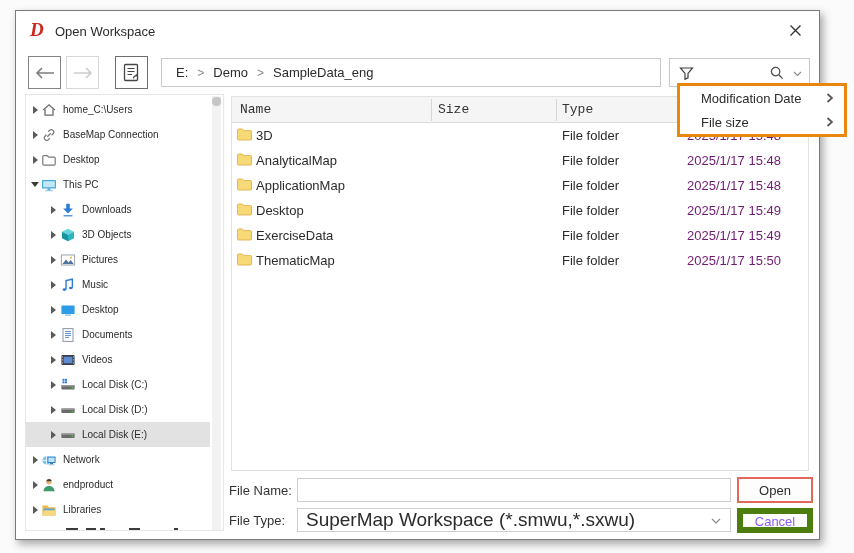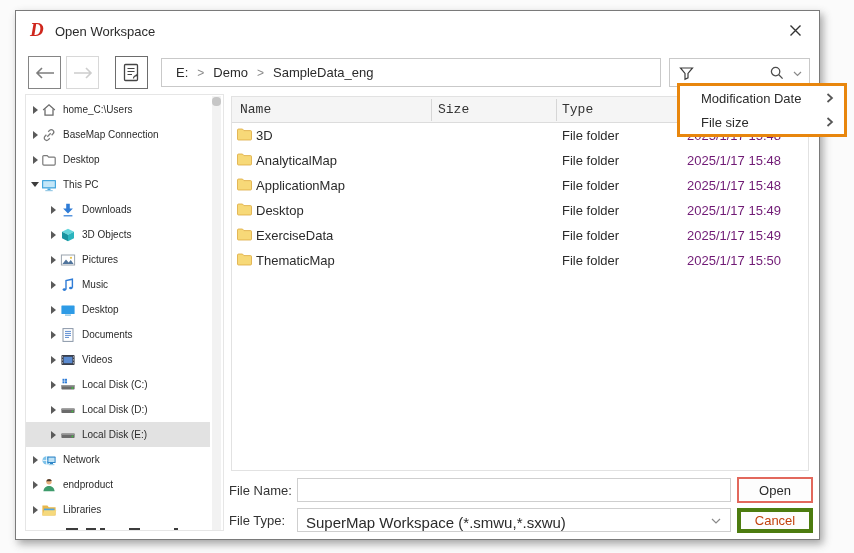--- a/index.html
+++ b/index.html
@@ -76,27 +76,27 @@
              padding-left:21px; font-size:13px; cursor:default; }
   .ctxitem .subarrow { position:absolute; right:10px; top:7px; }
 
   
   .flabel { position:absolute; font-size:13px; color:#333; }
   .fn-input { position:absolute; left:281px; top:467px; width:434px; height:24px;
               border:1px solid #cfcfcf; background:#fff; font-size:13px; padding:0 8px;
               font-family:"Liberation Sans", sans-serif; }
   .ft-combo { position:absolute; left:281px; top:497px; width:434px; height:24px;
               border:1px solid #cfcfcf; background:#fff; display:flex; align-items:flex-end;
-              padding-left:8px; font-size:15px; cursor:default; }
+              padding-left:8px; font-size:19px; cursor:default; }
   .combo-chev { position:absolute; right:9px; top:9px; }
   .btn-open { position:absolute; left:721px; top:466px; width:76px; height:26px;
               background:#fdfdfd; border:2px solid #e2685c; font-size:13px; color:#2b2b2b;
               font-family:"Liberation Sans", sans-serif; cursor:pointer; }
   .btn-cancel { position:absolute; left:721px; top:497px; width:76px; height:25px;
-                background:#fdfdfd; border:4px solid #4d7c0f; font-size:13px; color:#c2410c;
+                background:#fdfdfd; border:6px solid #4d7c0f; font-size:13px; color:#8b5cf6;
                 font-family:"Liberation Sans", sans-serif; cursor:pointer; }
 </style>
 </head>
 <body>
 
 <div class="stage">
  <div class="dialog">
 
   <div class="titlebar">
     <span class="logo">D</span>

